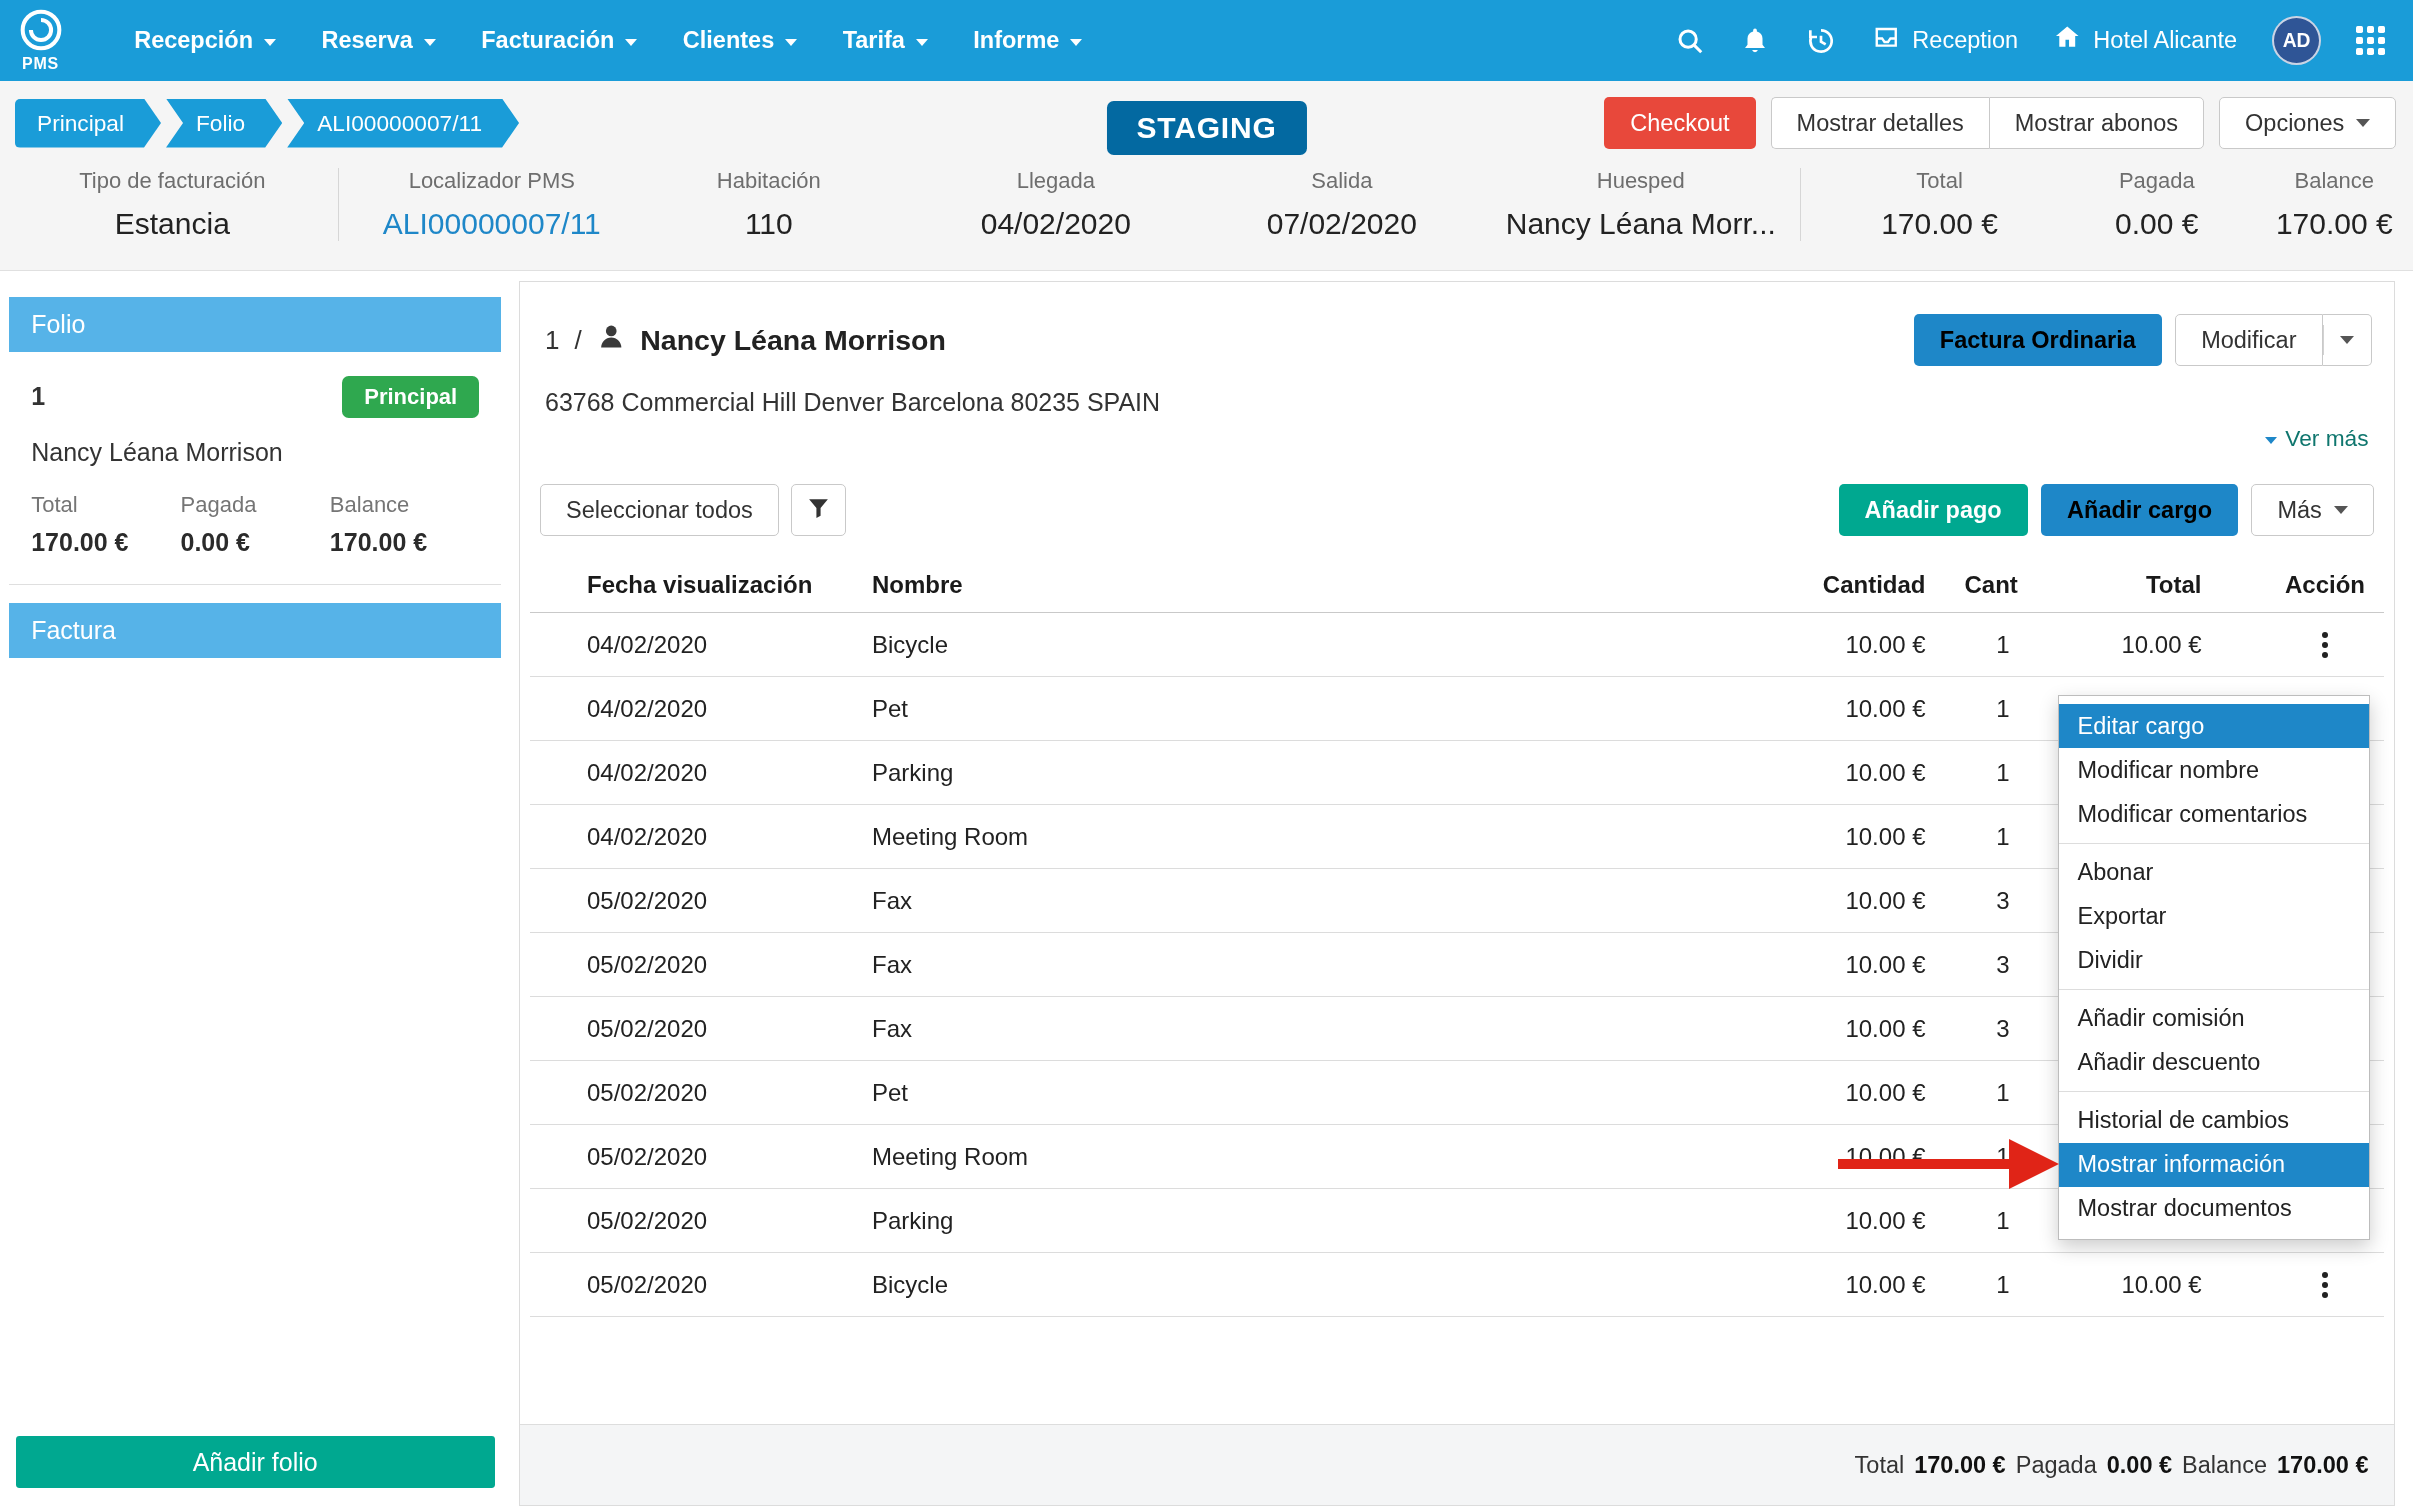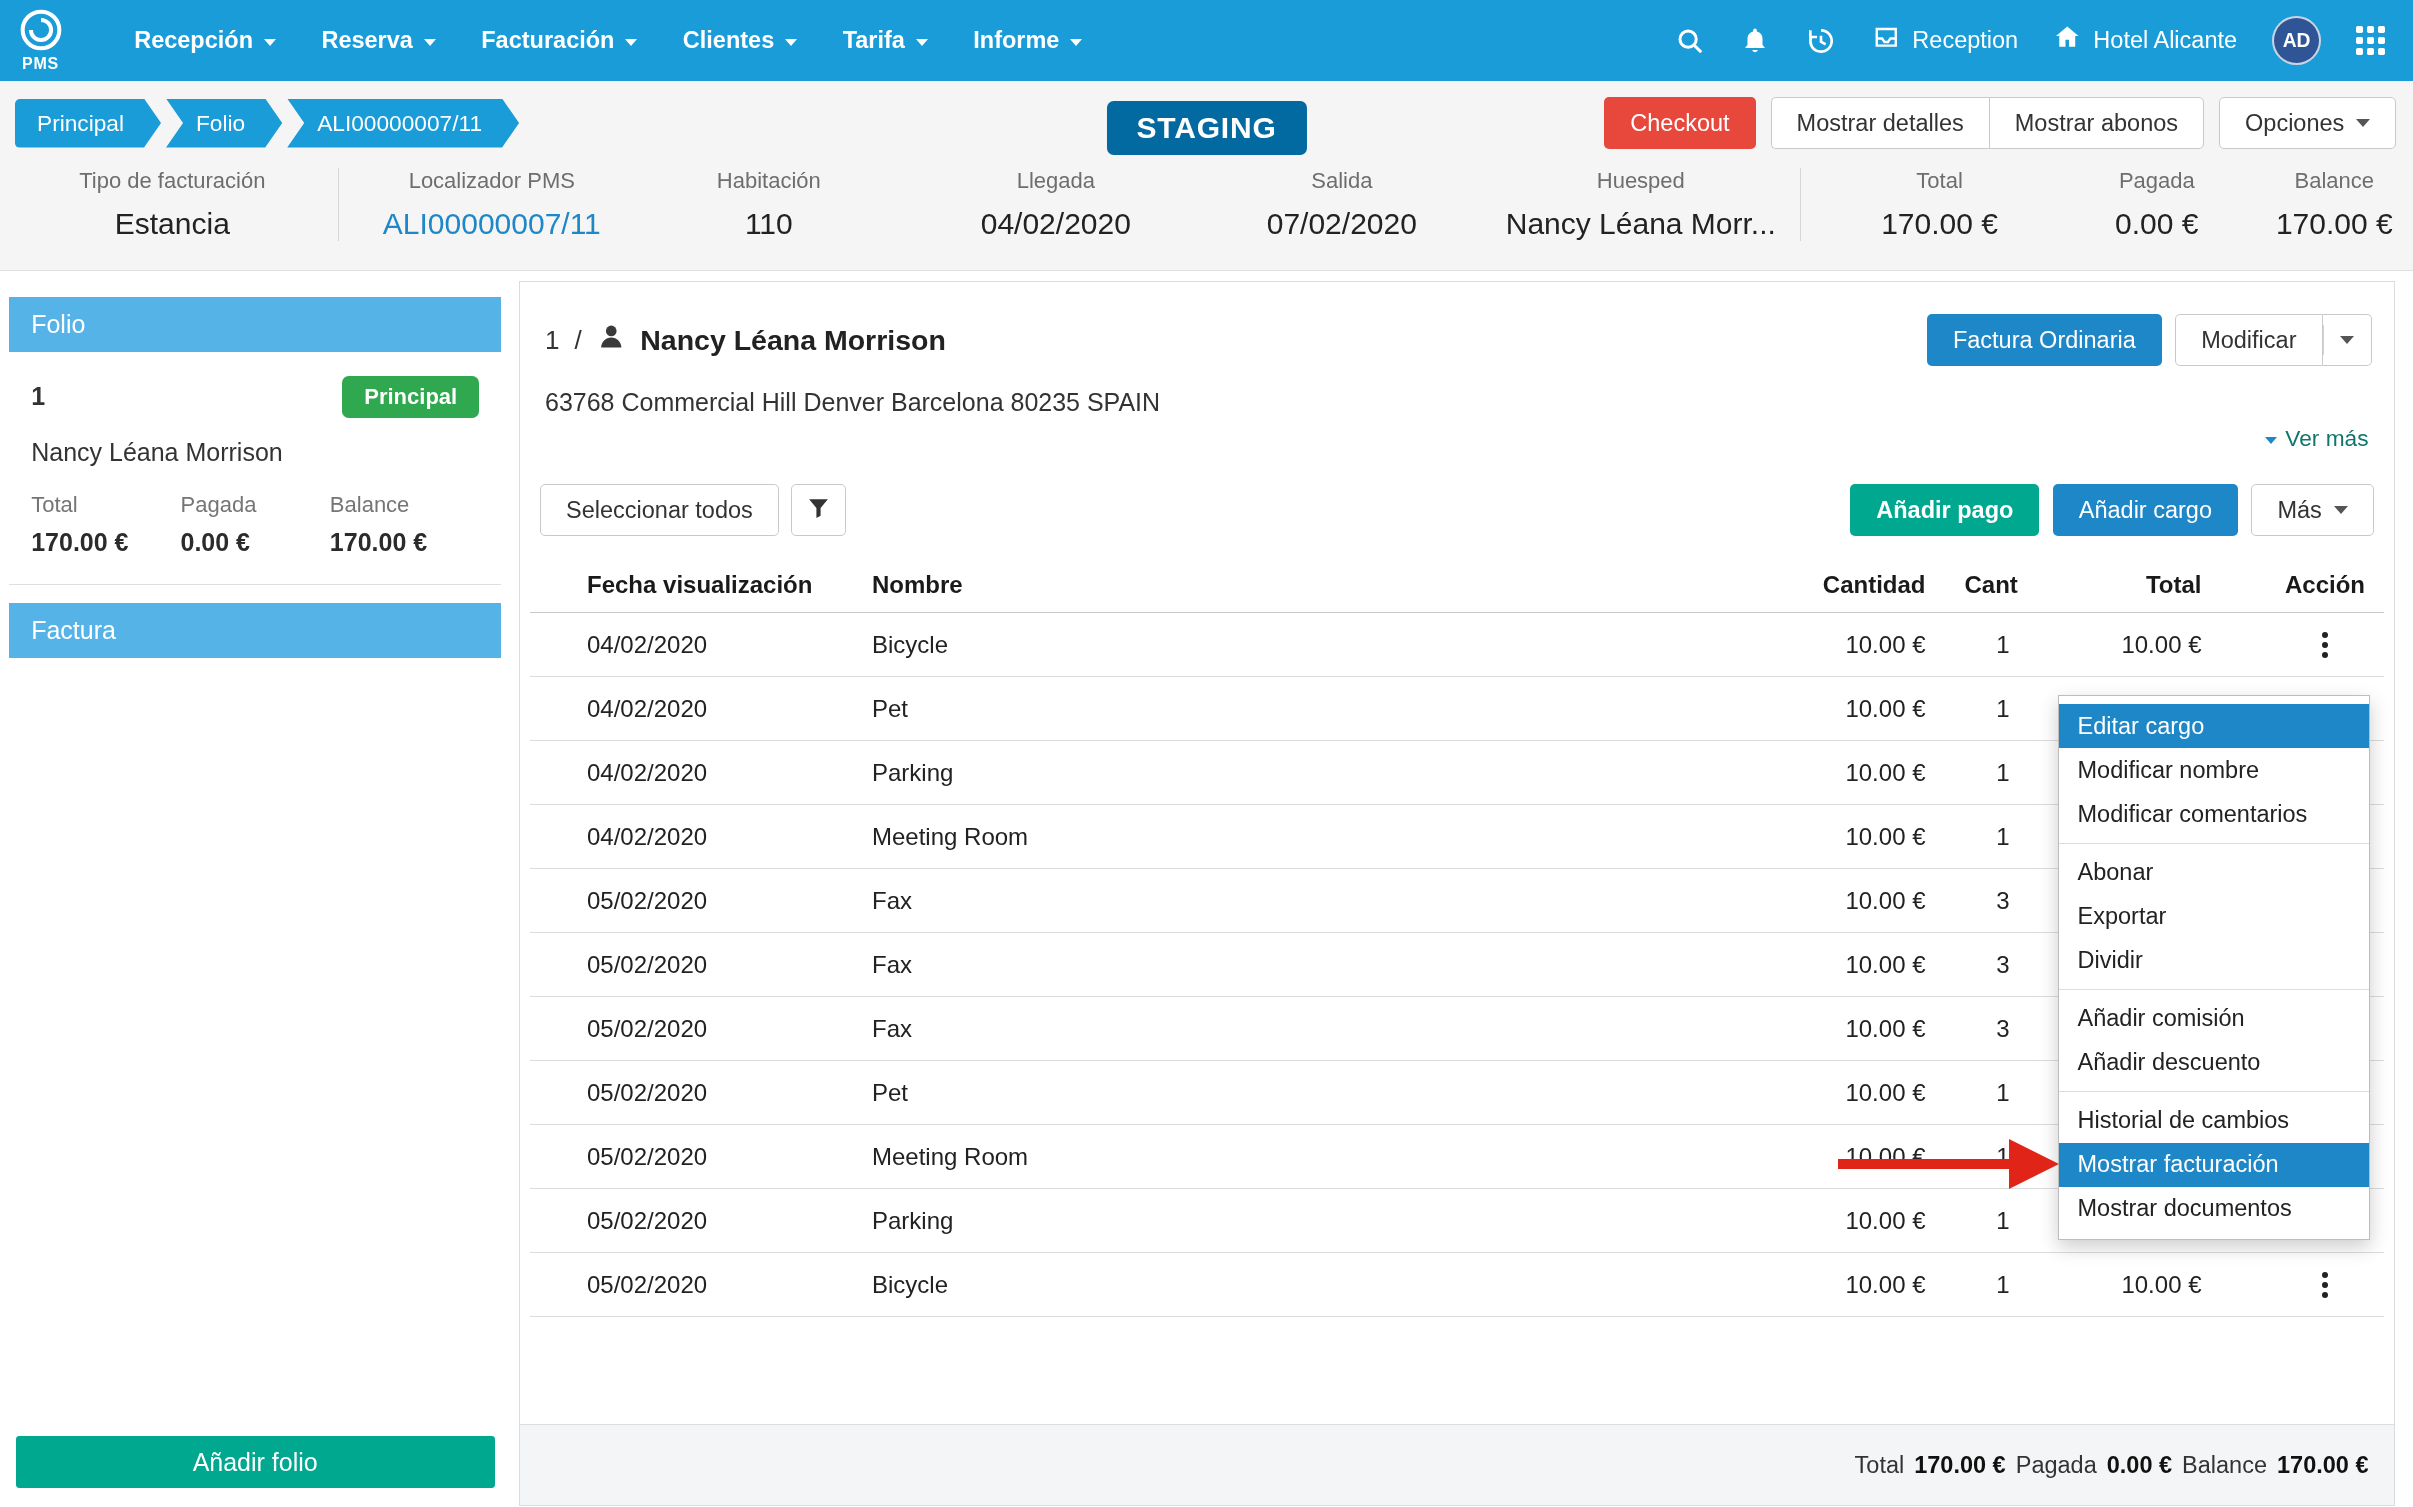--- a/index.html
+++ b/index.html
@@ -37,21 +37,21 @@
   .crumb.first { clip-path:polygon(0 0, calc(100% - 17px) 0, 100% 50%, calc(100% - 17px) 100%, 0 100%);
                  border-radius:5px 0 0 5px; padding-left:22px; }
   .staging { position:absolute; left:50%; transform:translateX(-50%); top:20px; background:#0369a1; color:#fff;
              font-size:30px; font-weight:bold; letter-spacing:0.8px; padding:10px 30px; border-radius:6.7px; }
   .crumb-actions { margin-left:auto; display:flex; align-items:center; gap:15px; }
   .btn { display:inline-flex; align-items:center; justify-content:center; gap:11.7px; font-size:23.5px; border-radius:5px;
          height:52px; padding:0 25px; border:0.8px solid transparent; cursor:pointer; background:#fff;
          font-family:"Liberation Sans", sans-serif; white-space:nowrap; }
   .btn-red { background:#e8483b; color:#fff; }
   .btn-white { background:#fff; border-color:#c9c9c9; color:#333; }
-  .btn-blue { background:#1e87c8; color:#ffffff; font-weight:normal; }
+  .btn-blue { background:#1e87c8; color:#000000; font-weight:bold; }
   .btn-teal { background:#00a890; color:#fff; font-weight:bold; }
   .btn-group { display:flex; }
   .btn-group .btn { border-radius:0; }
   .btn-group .btn:first-child { border-radius:5px 0 0 5px; border-right-width:0; }
   .btn-group .btn:last-child { border-radius:0 5px 5px 0; }
 
   .info-row { display:flex; padding:20px 0 0 15px;text-align:center; }
   .info-field { padding-right:8.4px; }
   .if-label { font-size:22px; color:#6e6e6e; }
   .if-value { font-size:30px; color:#222; margin-top:13.4px; white-space:nowrap; overflow:hidden; text-overflow:ellipsis; }
@@ -548,19 +548,19 @@
     <div class="ctx-item">Modificar comentarios</div>
     <div class="ctx-divider"></div>
     <div class="ctx-item">Abonar</div>
     <div class="ctx-item">Exportar</div>
     <div class="ctx-item">Dividir</div>
     <div class="ctx-divider"></div>
     <div class="ctx-item">Añadir comisión</div>
     <div class="ctx-item">Añadir descuento</div>
     <div class="ctx-divider"></div>
     <div class="ctx-item">Historial de cambios</div>
-    <div class="ctx-item hl">Mostrar facturación</div>
+    <div class="ctx-item hl">Mostrar información</div>
     <div class="ctx-item">Mostrar documentos</div>
   </div>
 
 <div class="arrow-tail"></div>
 <div class="arrow-head"></div>
 
 
 </body></html>

